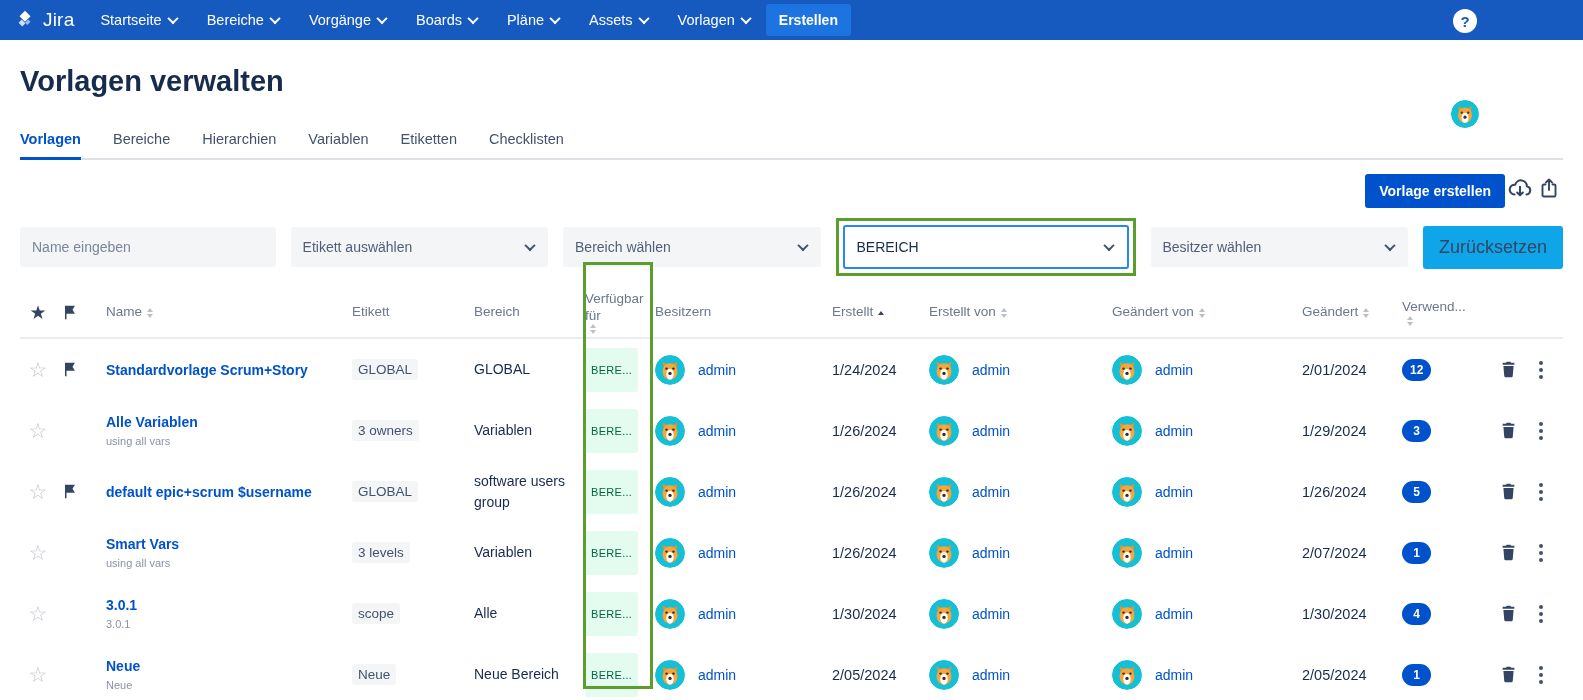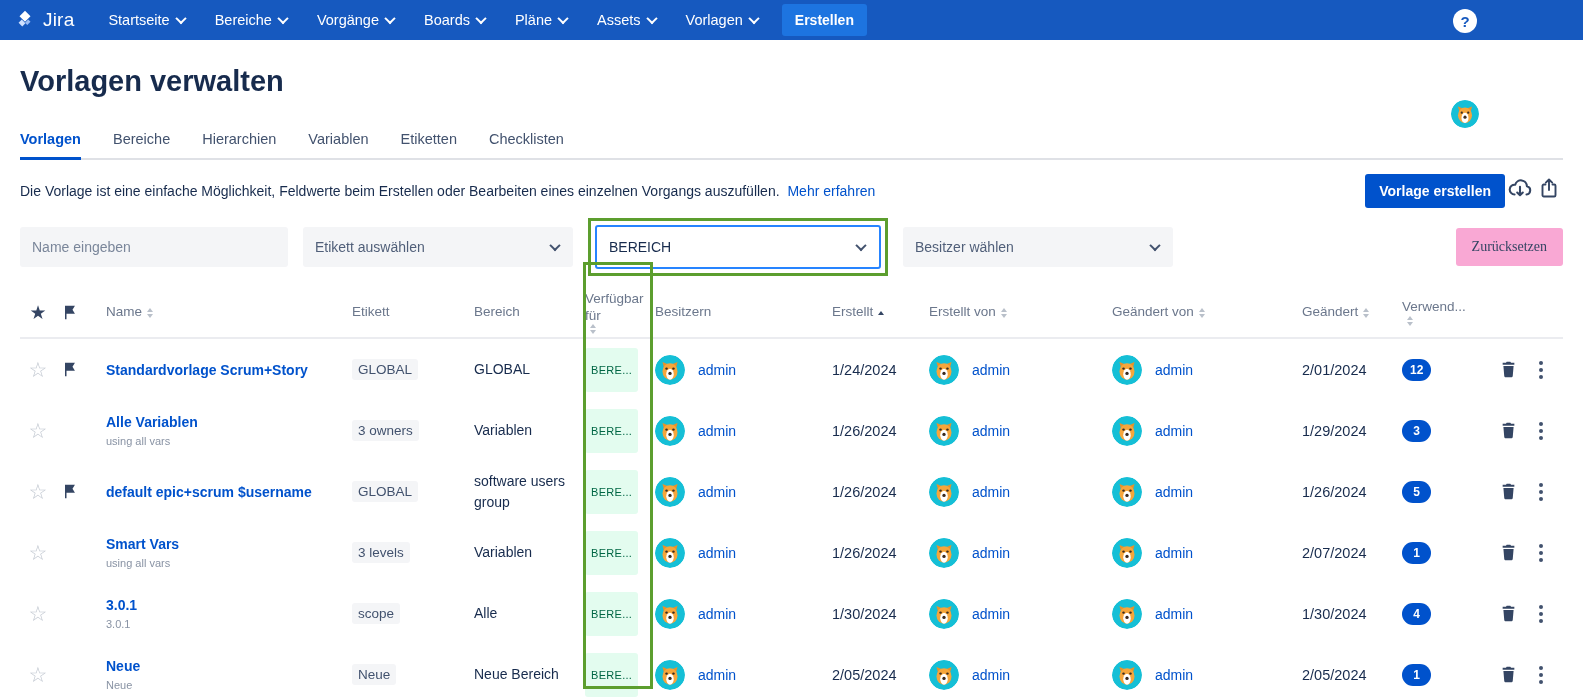--- a/index.html
+++ b/index.html
@@ -1,21 +1,21 @@
 <!DOCTYPE html>
 <html><head>
 <meta charset="utf-8">
 <style>
   html,body{margin:0;padding:0;}
   body{
     width:1583px;height:700px;overflow:hidden;background:#fff;position:relative;
     font-family:"Liberation Sans",sans-serif;color:#172B4D;
   }
   
-  .nav{height:40px;background:#1659BF;display:flex;align-items:center;padding:0 14px;gap:8px;}
+  .nav{height:40px;background:#1659BF;display:flex;align-items:center;padding:0 14px;}
   .brand{display:flex;align-items:center;gap:7px;margin-right:26px;cursor:pointer;}
   .brand svg{width:22px;height:22px;}
   .brand-name{color:#fff;font-size:19px;font-weight:500;letter-spacing:.2px;}
   .nav-items{display:flex;align-items:center;gap:30px;}
   .nav-item{display:flex;align-items:center;gap:7px;color:#fff;font-size:14.5px;cursor:pointer;text-align:center;}
   .chev{width:6px;height:6px;border-right:2px solid currentColor;border-bottom:2px solid currentColor;
         transform:rotate(45deg) translate(-1px,-1px);display:inline-block;}
   .nav-create{margin-left:16px;background:#1D74E0;color:#fff;border:none;border-radius:3px;
         font-weight:700;font-size:14px;padding:8px 13px;cursor:pointer;font-family:inherit;}
   .nav-right{margin-left:auto;display:flex;align-items:center;gap:20px;flex-direction:column;}
@@ -49,22 +49,22 @@
   
   .filter-row{display:flex;align-items:center;gap:15px;margin:4px 0 12px;}
   .f-input,.f-select{height:40px;background:#F4F5F7;border:none;border-radius:3px;font-size:14px;
         color:#505F79;padding:0 12px;display:flex;align-items:center;font-family:inherit;}
   .f-input{width:244px;}
   .f-input::placeholder{color:#7A869A;}
   .f-select{width:246px;justify-content:space-between;cursor:pointer;}
   .f-select .chev{color:#42526E;margin-right:2px;}
   .hl-box{border:3px solid #5C9E2E;padding:4px;display:flex;}
   .f-select.focused{background:#fff;border:2px solid #2684FF;width:258px;color:#172B4D;}
-  .btn-subtle{margin-left:auto;background:#f9a8d4;color:#344563;border:none;border-radius:3px;
-        font-size:14px;padding:11px 16px;cursor:pointer;font-family:Liberation Serif, serif;}
+  .btn-subtle{margin-left:auto;background:#0ea5e9;color:#344563;border:none;border-radius:3px;
+        font-size:18px;padding:11px 16px;cursor:pointer;font-family:Liberation Sans, sans-serif;}
 
   
   .tgrid{display:grid;grid-template-columns:42px 44px 246px 122px 111px 70px 177px 97px 183px 190px 100px 70px 1fr;
         align-items:center;}
   .thead{min-height:49px;border-bottom:2px solid #EBECF0;color:#6B778C;font-size:13.5px;}
   .thead .hcell{display:flex;align-items:center;flex-wrap:wrap;line-height:1.25;padding-right:6px;}
   .sort{display:inline-flex;flex-direction:column;gap:2px;margin-left:5px;}
   .sort i{width:0;height:0;border-left:3.5px solid transparent;border-right:3.5px solid transparent;display:block;}
   .sort .up{border-bottom:4px solid #B9C0CA;}
   .sort .dn{border-top:4px solid #B9C0CA;}
@@ -199,24 +199,20 @@
   <div class="tabs">
     <span class="tab active">Vorlagen</span>
     <span class="tab">Bereiche</span>
     <span class="tab">Hierarchien</span>
     <span class="tab">Variablen</span>
     <span class="tab">Etiketten</span>
     <span class="tab">Checklisten</span>
   </div>
 
   <div class="desc-row">
-    <span class="desc">
-      <span>Die Vorlage ist eine einfache Möglichkeit, Feldwerte beim Erstellen oder Bearbeiten eines einzelnen Vorgangs auszufüllen.</span>
-      <a>Mehr erfahren</a>
-    </span>
     <span class="head-actions">
       <button class="btn-primary">Vorlage erstellen</button>
       <button class="icon-btn">
         <svg viewBox="0 0 24 24" width="26" height="26" fill="none" stroke="#344563" stroke-width="1.9" stroke-linecap="round" stroke-linejoin="round">
           <path d="M7 17a4.5 4.5 0 1 1 .6-8.96A5.5 5.5 0 0 1 18.4 9.5 3.8 3.8 0 0 1 18 17"></path>
           <path d="M12 10v7.5M9.4 15.2 12 17.8l2.6-2.6"></path>
         </svg>
       </button>
       <button class="icon-btn">
         <svg viewBox="0 0 24 24" width="24" height="24" fill="none" stroke="#344563" stroke-width="1.9" stroke-linecap="round" stroke-linejoin="round">
@@ -226,20 +222,24 @@
       </button>
     </span>
   </div>
 
   <div class="filter-row">
     <input class="f-input" placeholder="Name eingeben" style="">
     <span class="f-select">
       <span>Etikett auswählen</span>
         <i class="chev"></i>
     </span>
+    <span class="f-select">
+      <span>Bereich wählen</span>
+        <i class="chev"></i>
+    </span>
     <span class="hl-box">
       <span class="f-select focused">
         <span>BEREICH</span>
           <i class="chev"></i>
       </span>
     </span>
     <span class="f-select">
       <span>Besitzer wählen</span>
         <i class="chev"></i>
     </span>

